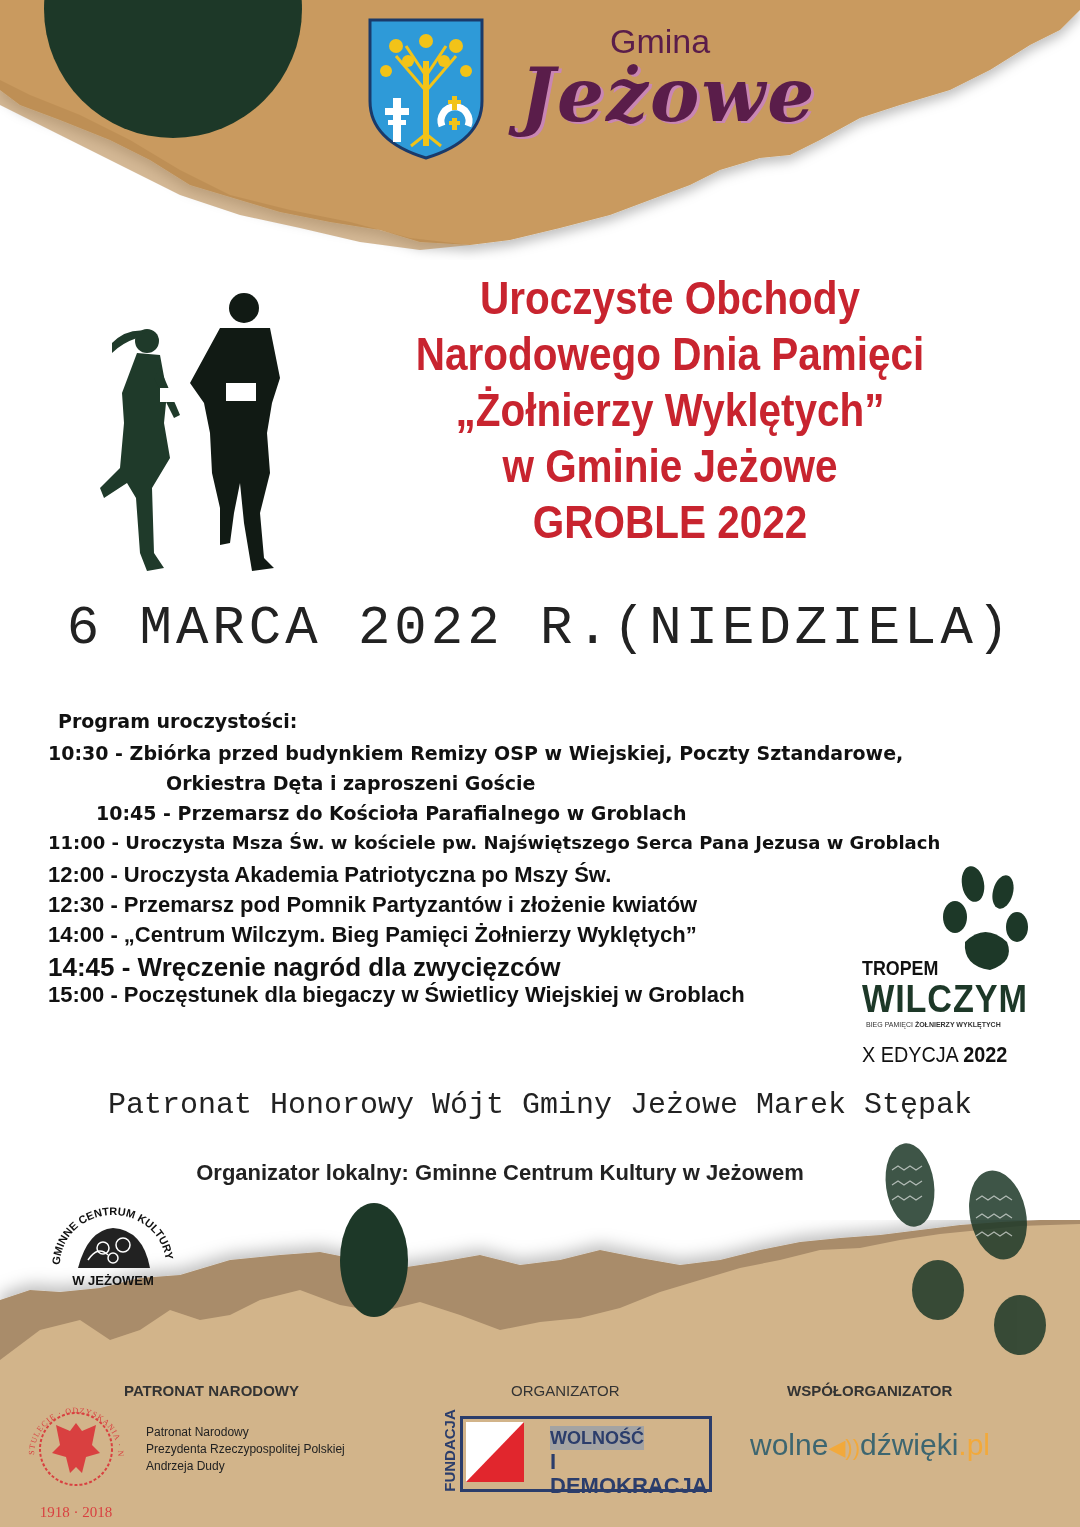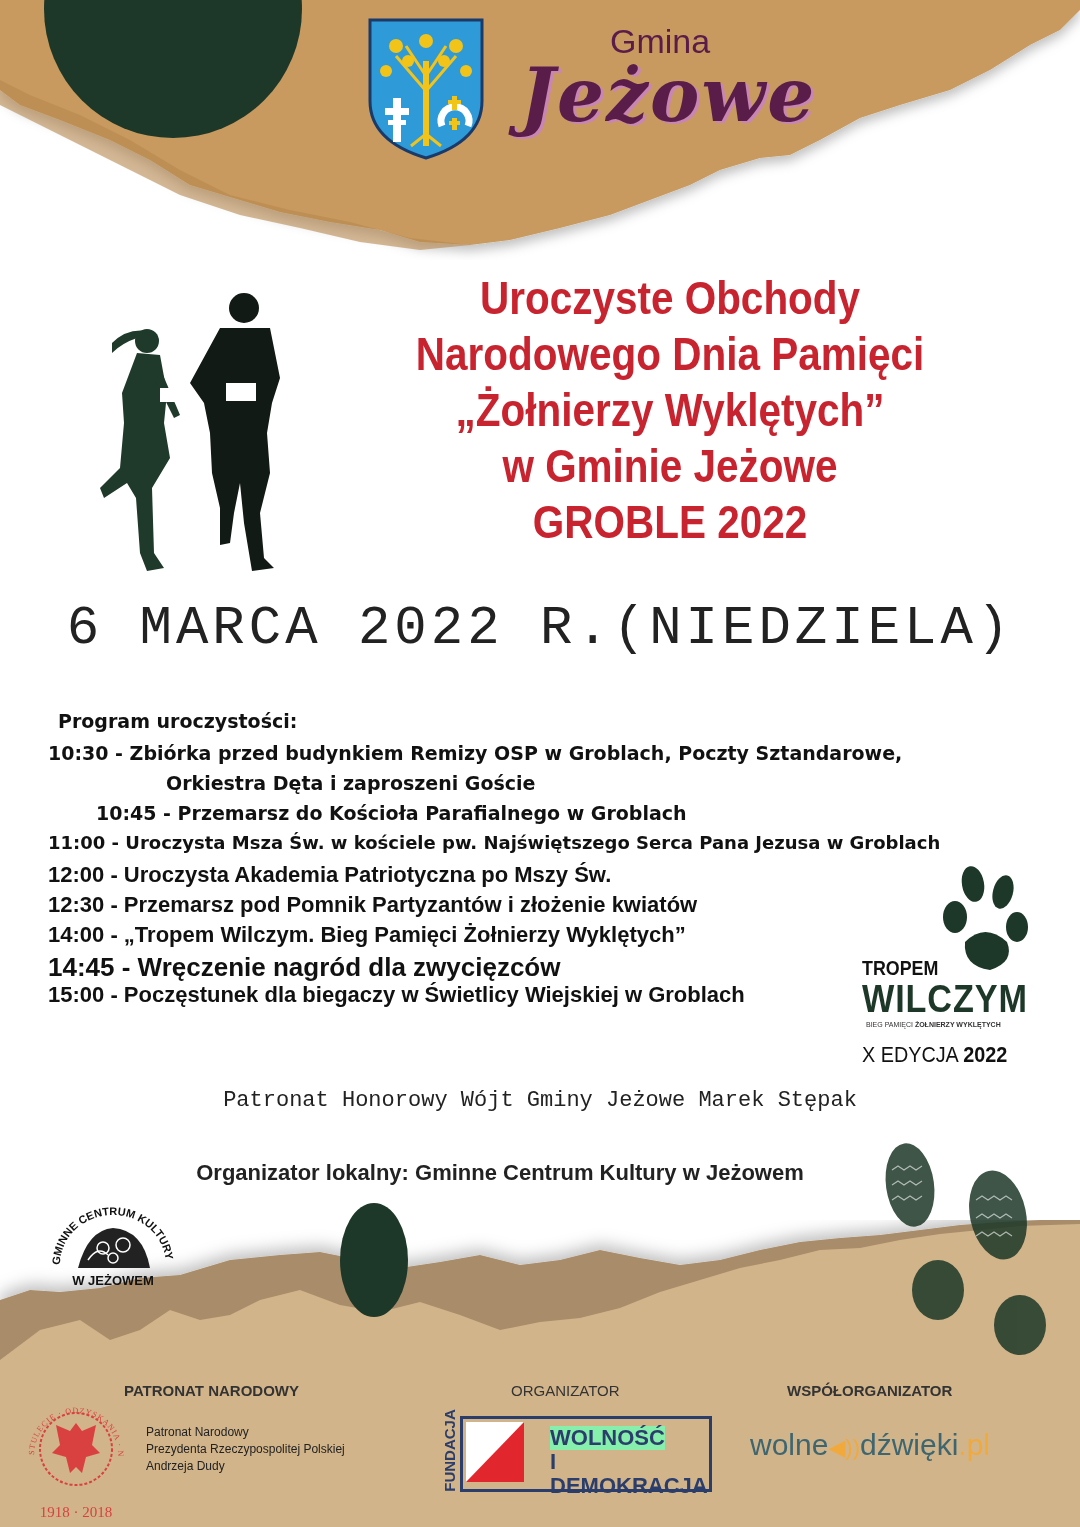--- a/index.html
+++ b/index.html
@@ -7,21 +7,21 @@
   .abs{position:absolute;}
   
   #top-paper{left:0;top:0;width:1080px;height:260px;}
   #bottom-paper{left:0;top:1220px;width:1080px;height:307px;}
   .green-circle{background:#1d3828;border-radius:50%;}
   .title-line{position:absolute;left:280px;width:780px;text-align:center;color:#c8242f;font-family:"Liberation Sans",sans-serif;font-weight:bold;font-size:46px;line-height:56px;letter-spacing:0px;transform:scaleX(0.88);transform-origin:center;}
   .date{left:0;top:598px;width:1080px;text-align:center;font-family:"Liberation Mono",monospace;font-size:54px;color:#222;letter-spacing:4px;}
   .prog{font-family:"DejaVu Sans",sans-serif;font-weight:bold;color:#111;white-space:nowrap;transform-origin:left center;}
   .prog-head{left:58px;top:710px;font-size:19px;}
   .prog-row{position:absolute;left:48px;font-size:19px;font-family:"DejaVu Sans",sans-serif;font-weight:bold;color:#111;white-space:nowrap;}
-  .patronat{left:0;top:1088px;width:1080px;text-align:center;font-family:"Liberation Mono",monospace;font-size:22px;color:#222;}
+  .patronat{left:0;top:1088px;width:1080px;text-align:center;font-family:"Liberation Mono",monospace;font-size:30px;color:#222;}
   .org-local{left:0;top:1160px;width:1000px;text-align:center;font-family:"Liberation Sans",sans-serif;font-weight:bold;font-size:22px;color:#222;}
   .foot-h{font-family:"Liberation Sans",sans-serif;font-weight:bold;font-size:15px;color:#333;}
 </style>
 </head>
 <body>
 
 <svg id="top-paper" class="abs" viewBox="0 0 1080 260" width="1080" height="260">
   <defs>
     <filter id="shadowT" x="-5%" y="-5%" width="110%" height="130%">
         <feDropShadow dx="0" dy="6" stdDeviation="6" flood-color="#000" flood-opacity="0.25"></feDropShadow>
@@ -80,39 +80,39 @@
 <div class="title-line" style="top:326px;">Narodowego Dnia Pamięci</div>
 <div class="title-line" style="top:382px;">„Żołnierzy Wyklętych”</div>
 <div class="title-line" style="top:438px;">w Gminie Jeżowe</div>
 <div class="title-line" style="top:494px;">GROBLE 2022</div>
 
 <div class="abs date">6 MARCA 2022 R.(NIEDZIELA)</div>
 
 <div class="abs prog prog-head">Program uroczystości:</div>
 
 <div class="prog-row" style="top:742px;">
-  <span>10:30</span><span style="white-space:pre"> - </span><span>Zbiórka przed budynkiem Remizy OSP w Groblach, Poczty Sztandarowe,</span>
+  <span>10:30</span><span style="white-space:pre"> - </span><span>Zbiórka przed budynkiem Remizy OSP w Wiejskiej, Poczty Sztandarowe,</span>
 </div>
 <div class="prog-row" style="top:772px;left:166px;">
   <span>Orkiestra Dęta i zaproszeni Goście</span>
 </div>
 <div class="prog-row" style="top:802px;margin-left:48px;">
   <span>10:45</span><span style="white-space:pre"> - </span><span>Przemarsz do Kościoła Parafialnego w Groblach</span>
 </div>
 <div class="prog-row" style="top:832px;font-size:18px;">
   <span>11:00</span><span style="white-space:pre"> - </span><span>Uroczysta Msza Św. w kościele pw. Najświętszego Serca Pana Jezusa w Groblach</span>
 </div>
 <div class="prog-row" style="top:862px;font-family:'Liberation Sans',sans-serif;font-size:22px;">
   <span>12:00</span><span style="white-space:pre"> - </span><span>Uroczysta Akademia Patriotyczna po Mszy Św.</span>
 </div>
 <div class="prog-row" style="top:892px;font-family:'Liberation Sans',sans-serif;font-size:22px;">
   <span>12:30</span><span style="white-space:pre"> - </span><span>Przemarsz pod Pomnik Partyzantów i złożenie kwiatów</span>
 </div>
 <div class="prog-row" style="top:922px;font-family:'Liberation Sans',sans-serif;font-size:22px;">
-  <span>14:00</span><span style="white-space:pre"> - </span><span>„Tropem Wilczym. Bieg Pamięci Żołnierzy Wyklętych”</span>
+  <span>14:00</span><span style="white-space:pre"> - </span><span>„Centrum Wilczym. Bieg Pamięci Żołnierzy Wyklętych”</span>
 </div>
 <div class="prog-row" style="top:952px;font-family:'Liberation Sans',sans-serif;font-size:26px;">
   <span>14:45</span><span style="white-space:pre"> - </span><span>Wręczenie nagród dla zwycięzców</span>
 </div>
 <div class="prog-row" style="top:982px;font-family:'Liberation Sans',sans-serif;font-size:22px;">
   <span>15:00</span><span style="white-space:pre"> - </span><span>Poczęstunek dla biegaczy w Świetlicy Wiejskiej w Groblach</span>
 </div>
 
 <svg class="abs" style="left:935px;top:862px;" width="100" height="110" viewBox="0 0 100 110">
   <g fill="#1d3828">
@@ -196,20 +196,20 @@
 </div>
 
 <div class="abs foot-h" style="left:511px;top:1382px;font-weight:normal;">ORGANIZATOR</div>
 <div class="abs" style="left:430px;top:1412px;width:280px;height:80px;">
   <div style="position:absolute;left:-22px;top:30px;transform:rotate(-90deg);font-family:'Liberation Sans',sans-serif;font-weight:bold;font-size:15px;color:#2b3d6b;">FUNDACJA</div>
   <div style="position:absolute;left:30px;top:4px;width:246px;height:70px;border:3px solid #2b3d6b;"></div>
   <svg style="position:absolute;left:36px;top:10px;" width="58" height="60" viewBox="0 0 58 60">
     <rect width="58" height="60" fill="#fff"></rect>
       <path d="M58 0 L58 60 L0 60 Z" fill="#e1262d"></path>
   </svg>
-  <div style="position:absolute;left:120px;top:14px;font-family:'Liberation Sans',sans-serif;font-weight:bold;font-size:22px;color:#2b3d6b;line-height:24px;background:#86efac;">WOLNOŚĆ</div>
+  <div style="position:absolute;left:120px;top:14px;font-family:'Liberation Sans',sans-serif;font-weight:bold;font-size:18px;color:#2b3d6b;line-height:24px;background:#a3a3a3;">WOLNOŚĆ</div>
   <div style="position:absolute;left:120px;top:38px;font-family:'Liberation Sans',sans-serif;font-weight:bold;font-size:22px;color:#2b3d6b;line-height:24px;">I DEMOKRACJA</div>
 </div>
 
 <div class="abs foot-h" style="left:787px;top:1382px;">WSPÓŁORGANIZATOR</div>
 <div class="abs" style="left:750px;top:1428px;font-family:'Liberation Sans',sans-serif;font-size:30px;white-space:nowrap;">
   <span style="color:#3d6670;">wolne</span><span style="color:#f2a93b;font-size:22px;">◀))</span><span style="color:#3d6670;">dźwięki</span><span style="color:#f2a93b;">.pl</span>
 </div>
 
 </body></html>

